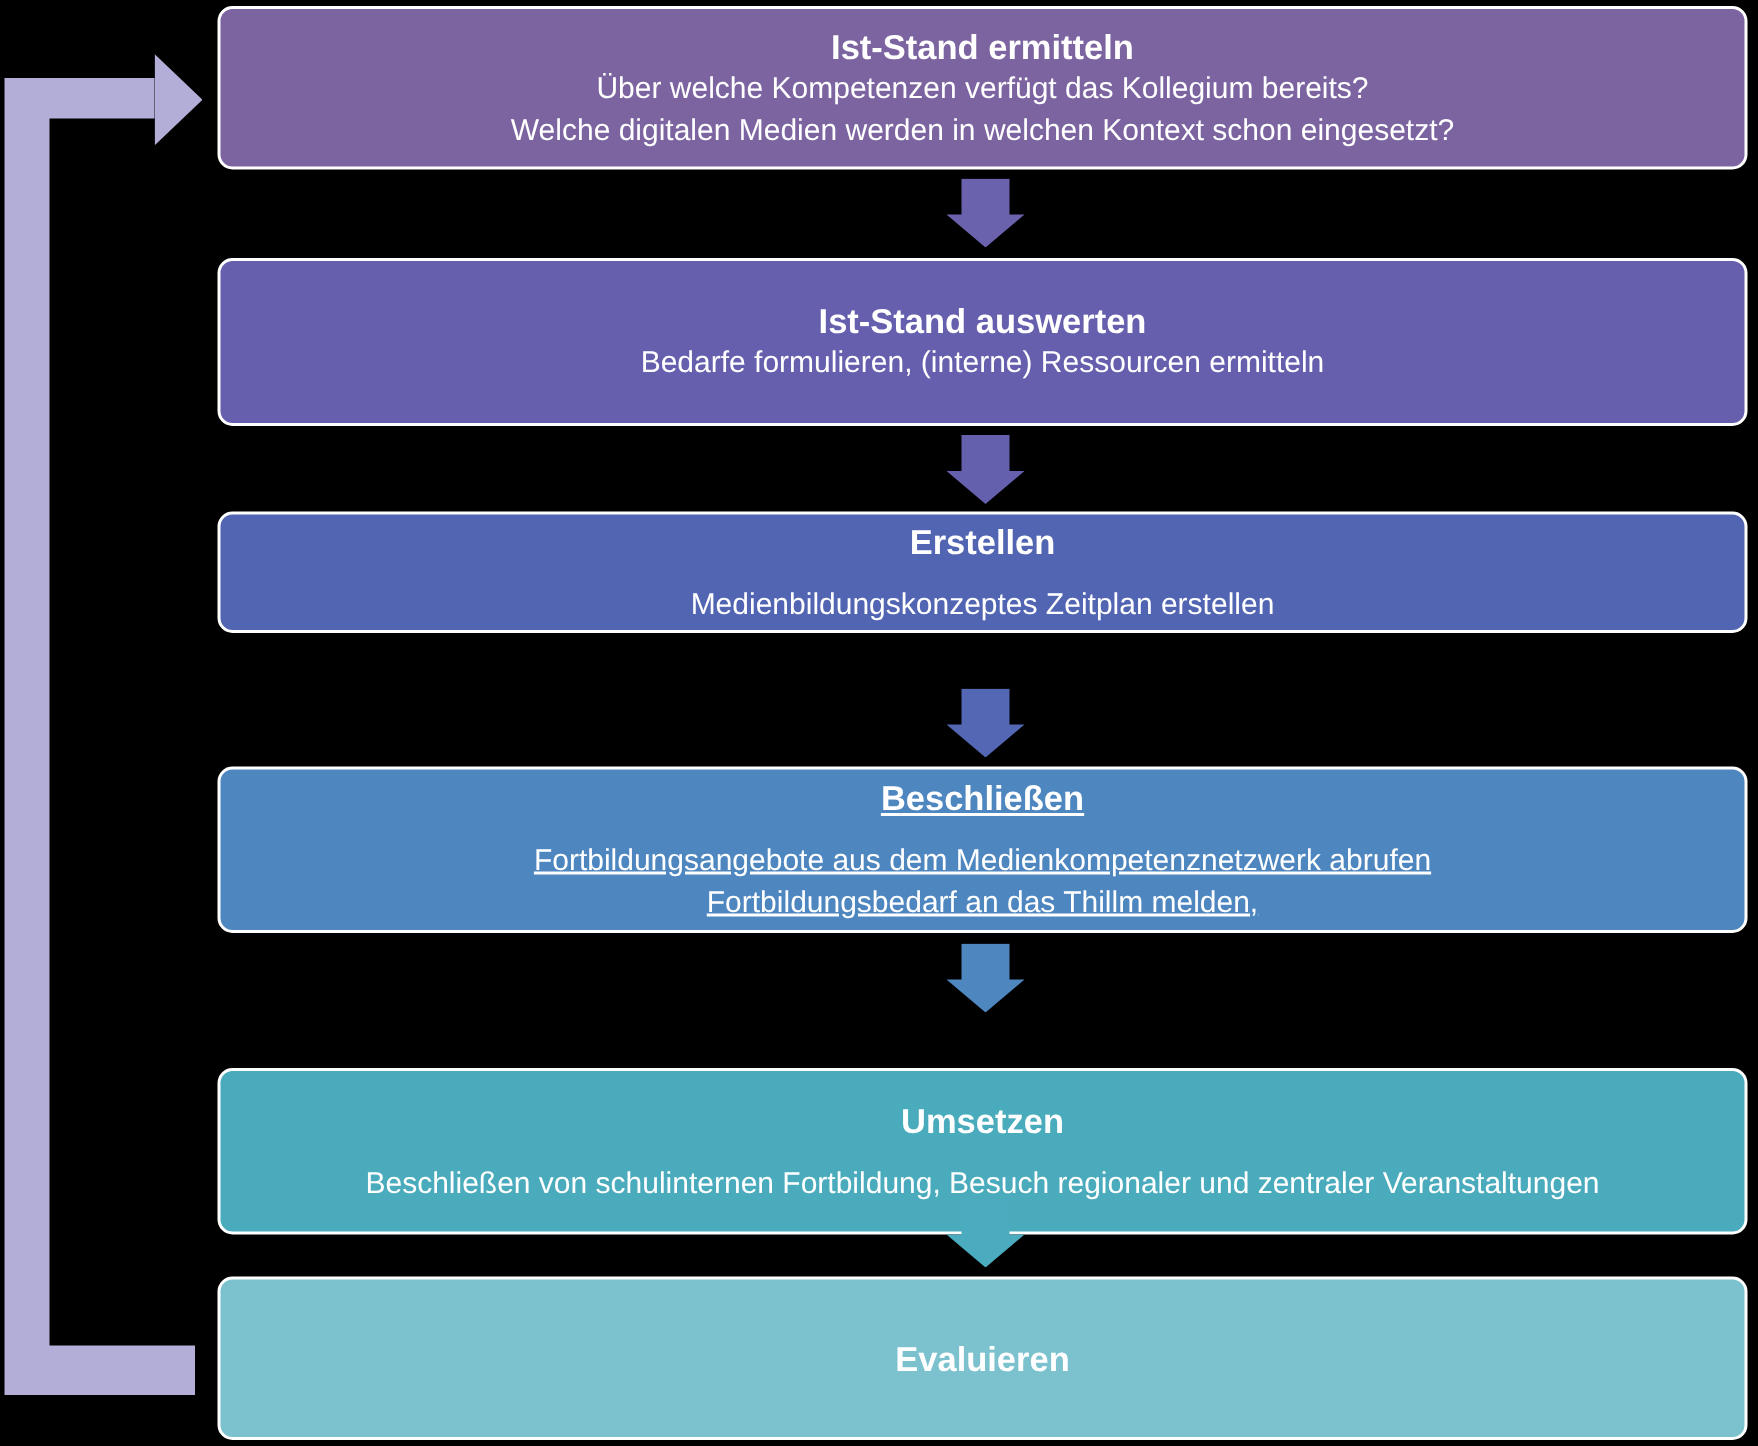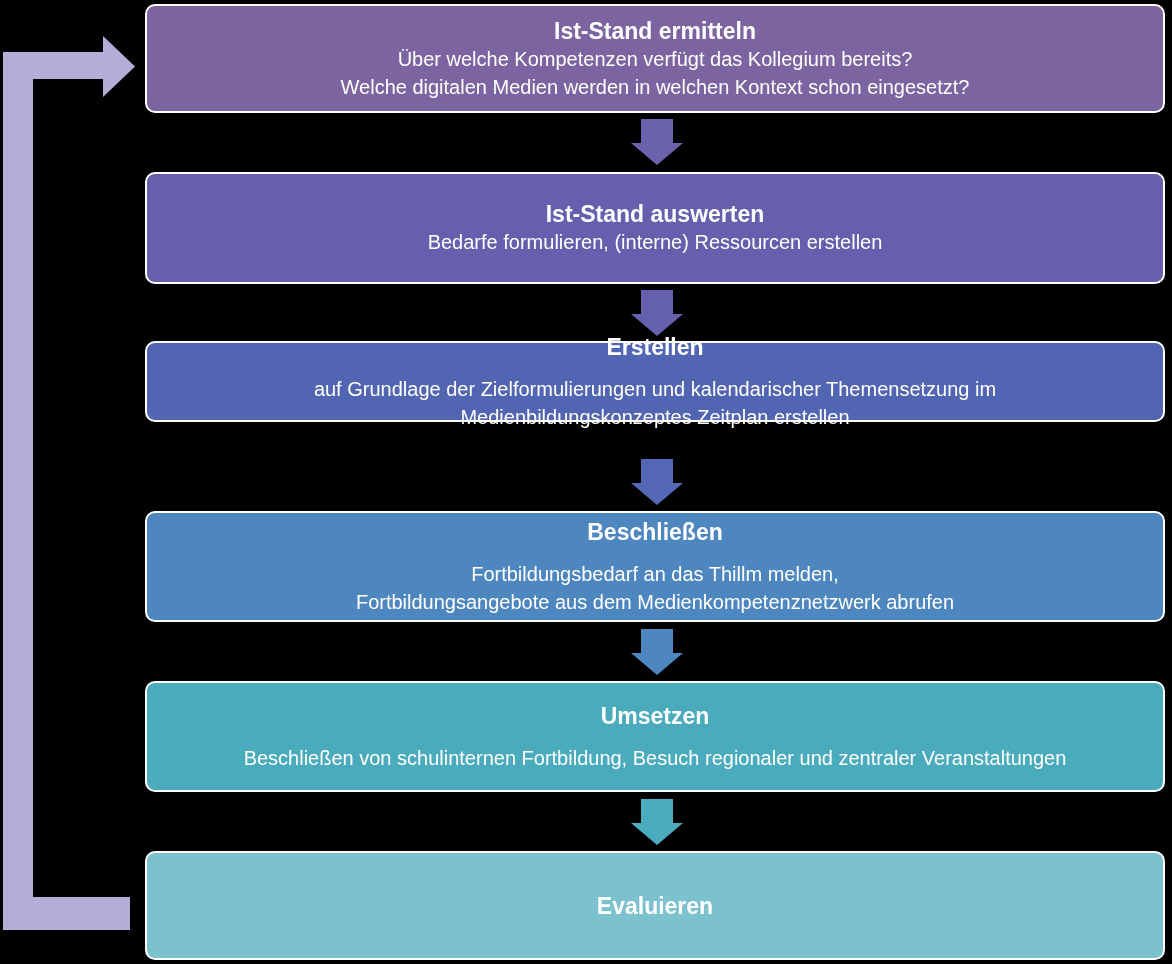--- a/index.html
+++ b/index.html
@@ -25,22 +25,22 @@
     text-align: center;
     display: flex;
     flex-direction: column;
     justify-content: center;
     align-items: center;
     padding: 4px 20px;
   }
   .step-0 { top: 4px;   height: 109px; }
   .step-1 { top: 172px; height: 112px; }
   .step-2 { top: 341px; height: 81px; }
-  .step-3 { top: 511px; height: 111px; }
-  .step-4 { top: 681px; height: 111px; }
+  .step-3 { top: 511px; height: 111px; text-decoration: underline; }
+  .step-4 { top: 712px; height: 111px; }
   .step-5 { top: 851px; height: 109px; }
 
   .step .title {
     font-size: 23px;
     font-weight: bold;
     line-height: 28px;
     margin: 0;
   }
   .step .line {
     font-size: 20px;
@@ -84,37 +84,36 @@
   <section class="step step-0" style="background-color: rgb(124, 100, 161);">
     <h2 class="title">Ist-Stand ermitteln</h2>
     <p class="line">Über welche Kompetenzen verfügt das Kollegium bereits?</p>
     <p class="line">Welche digitalen Medien werden in welchen Kontext schon eingesetzt?</p>
   </section>
 
   <div class="connector c-0" style="background-color: rgb(107, 98, 174);"></div>
 
   <section class="step step-1" style="background-color: rgb(101, 95, 173);">
     <h2 class="title">Ist-Stand auswerten</h2>
-    <p class="line">Bedarfe formulieren, (interne) Ressourcen erstellen</p>
+    <p class="line">Bedarfe formulieren, (interne) Ressourcen ermitteln</p>
   </section>
 
   <div class="connector c-1" style="background-color: rgb(101, 96, 173);"></div>
 
   <section class="step step-2 gapped" style="background-color: rgb(82, 101, 178);">
     <h2 class="title">Erstellen</h2>
-    <p class="line">auf Grundlage der Zielformulierungen und kalendarischer Themensetzung im</p>
     <p class="line">Medienbildungskonzeptes Zeitplan erstellen</p>
   </section>
 
   <div class="connector c-2" style="background-color: rgb(83, 103, 181);"></div>
 
   <section class="step step-3 gapped" style="background-color: rgb(78, 134, 192);">
     <h2 class="title">Beschließen</h2>
+    <p class="line">Fortbildungsangebote aus dem Medienkompetenznetzwerk abrufen</p>
     <p class="line">Fortbildungsbedarf an das Thillm melden,</p>
-    <p class="line">Fortbildungsangebote aus dem Medienkompetenznetzwerk abrufen</p>
   </section>
 
   <div class="connector c-3" style="background-color: rgb(78, 134, 192);"></div>
 
   <section class="step step-4 gapped" style="background-color: rgb(74, 171, 189);">
     <h2 class="title">Umsetzen</h2>
     <p class="line">Beschließen von schulinternen Fortbildung, Besuch regionaler und zentraler Veranstaltungen</p>
   </section>
 
   <div class="connector c-4" style="background-color: rgb(75, 172, 191);"></div>

